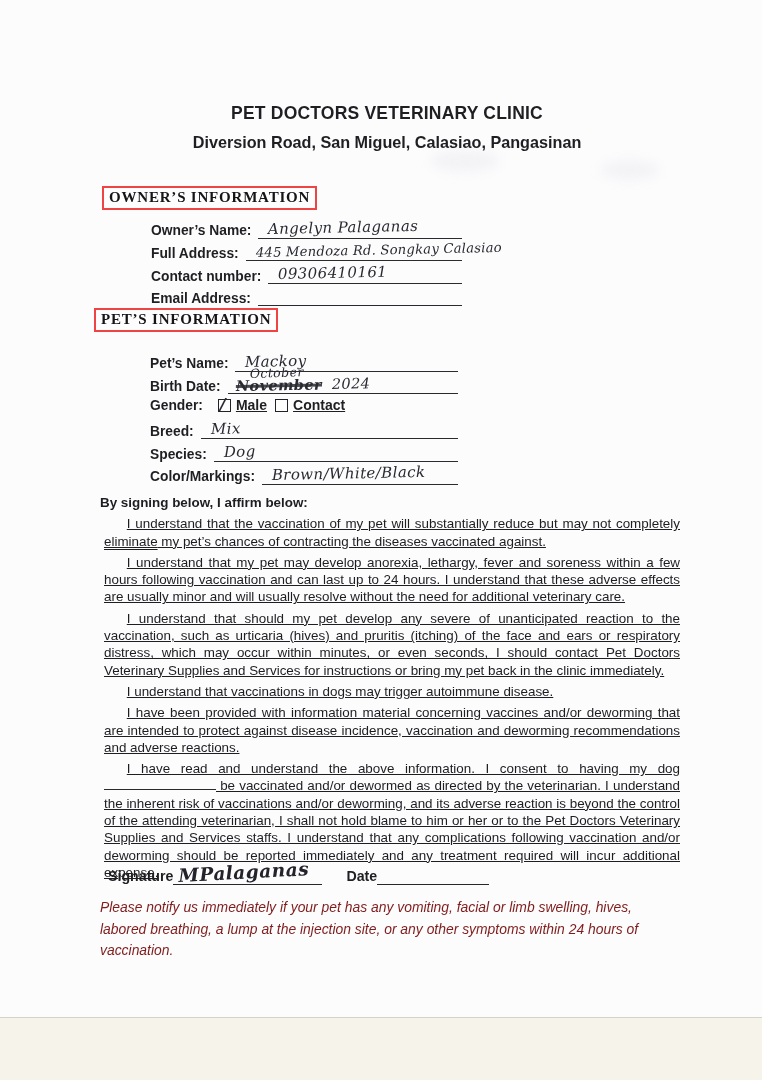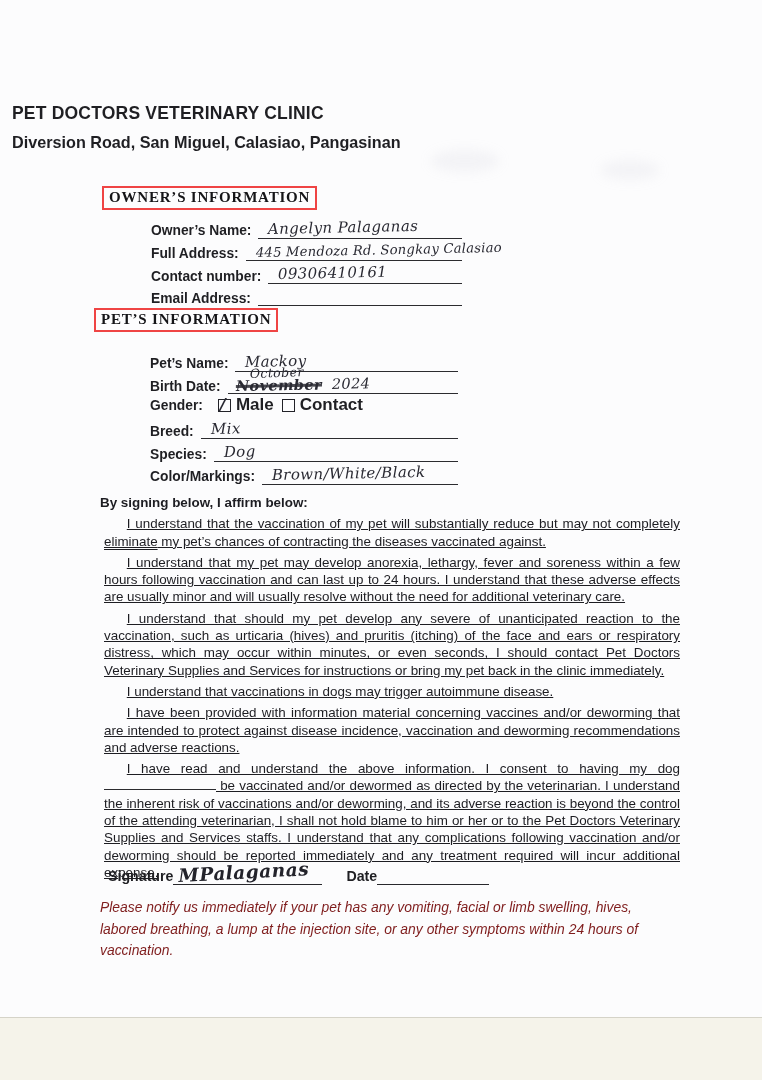--- a/index.html
+++ b/index.html
@@ -9,21 +9,21 @@
     font-family:"Liberation Sans",sans-serif;
     color:#1f1f23;
   }
   
   .smudge{position:absolute;border-radius:50%;background:rgba(180,185,195,0.12);filter:blur(6px);}
   .scan-bottom{
     position:absolute;left:0;top:1017px;width:762px;height:63px;
     background:#f5f3ea;border-top:1px solid rgba(120,115,100,0.25);
   }
   
-  .header{position:absolute;left:0;top:103px;width:762px;padding-left:12px;box-sizing:border-box;}
+  .header{position:absolute;left:0;top:103px;width:762px;text-align:center;padding-left:12px;box-sizing:border-box;}
   .clinic-name{font-size:17.5px;font-weight:bold;letter-spacing:0.2px;}
   .clinic-address{font-size:16.2px;font-weight:bold;margin-top:9px;}
   
   .sec-heading{
     position:absolute;display:inline-block;
     font-family:"Liberation Serif",serif;font-weight:bold;font-size:15px;
     letter-spacing:0.8px;color:#151518;
     border:2px solid #ef4444;padding:1px 5px 2px 5px;background:#fdfdfe;
   }
   #owner-heading{left:102px;top:186px;}
@@ -57,21 +57,21 @@
   .cb{
     width:11px;height:11px;border:1.6px solid #222228;display:inline-block;
     position:relative;margin:0 5px 0 8px;flex:0 0 auto;background:#fdfdfe;
   }
   .cb .cb-mark{
     position:absolute;left:1px;bottom:-2px;
     font-family:"DejaVu Sans",sans-serif;font-weight:bold;font-style:italic;
     font-size:16px;line-height:1;color:#2a2a33;display:none;
   }
   .cb.checked .cb-mark{display:block;}
-  .gender-opt{font-weight:bold;font-size:17px;}
+  .gender-opt{font-weight:bold;font-size:14px;text-decoration:underline;}
   
   .body-text{
     position:absolute;left:100px;top:494px;width:584px;
     font-size:13.4px;line-height:17.3px;text-align:justify;color:#1d1d22;
   }
   .body-heading{font-weight:bold;text-align:left;}
   .body-para{margin:4px;text-indent:1.7em;text-decoration:underline;}
   .u{text-decoration:underline;text-underline-offset:2.5px;}
   .inline-blank{
     display:inline-block;width:112px;height:11px;

